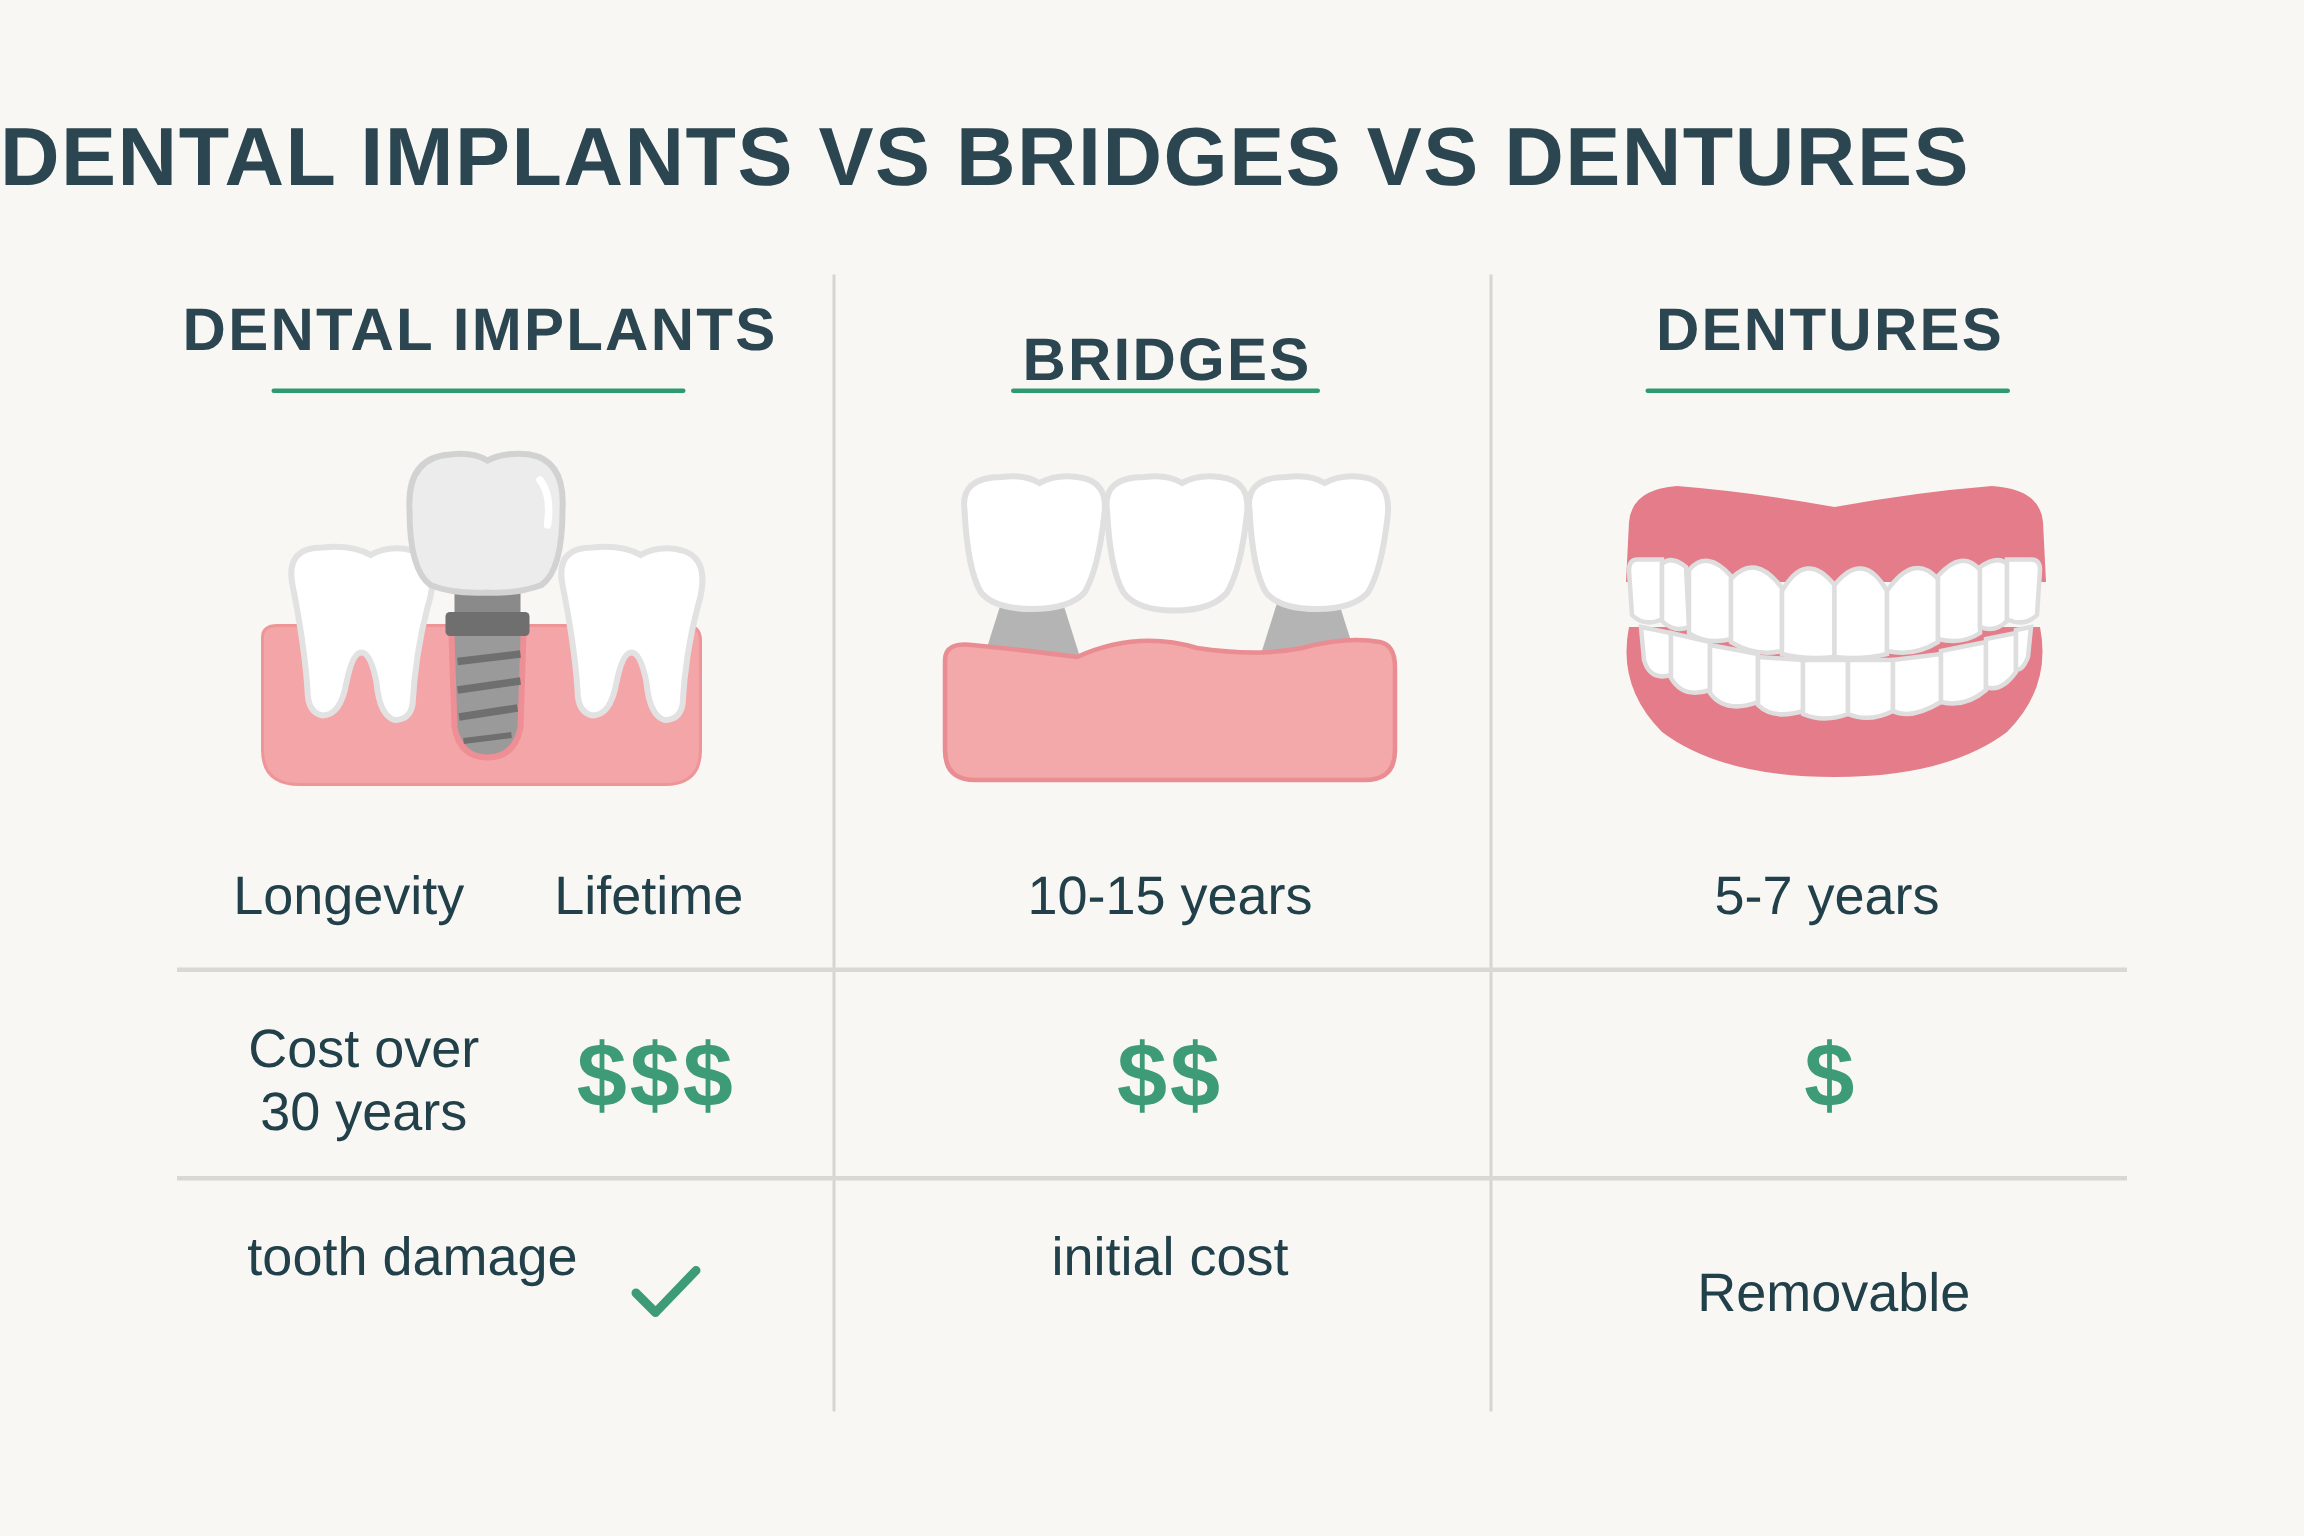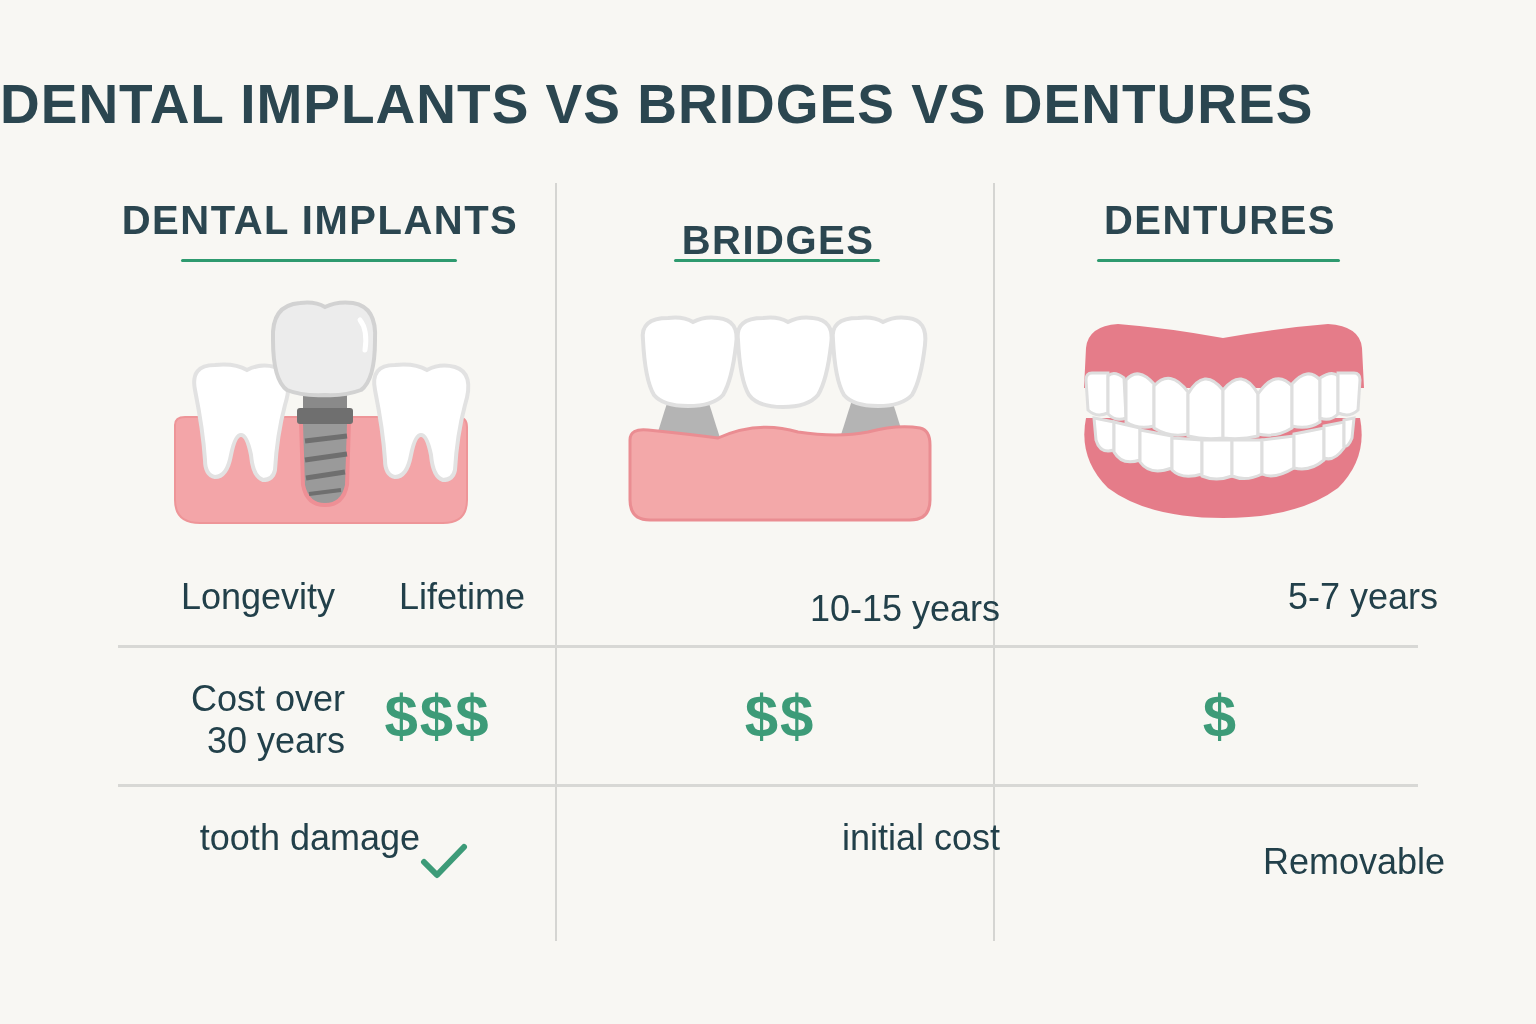--- a/index.html
+++ b/index.html
@@ -45,21 +45,21 @@
     }
     .hline {
       height: 3px;
       background: #d8d8d5;
       left: 118px;
       width: 1300px;
     }
     .cell-text {
       font-size: 36px;
       color: #22404a;
-      text-align: right;
+      text-align: center;
       line-height: 42px;
     }
     .dollar {
       font-size: 60px;
       font-weight: bold;
       color: #3d9b78;
       text-align: center;
       letter-spacing: 2px;
     }
     svg { display: block; }
@@ -153,21 +153,21 @@
       <path d="M184 122 L216 118 L216 150 Q196 162 184 156 Z"></path>
       <path d="M216 116 L246 110 L246 142 Q232 154 216 150 Z"></path>
       <path d="M246 108 L266 104 L266 130 Q256 144 246 140 Z"></path>
       <path d="M266 102 L276 100 L274 120 Q270 130 266 128 Z"></path>
     </g>
   </svg>
 </div>
 
 <div class="abs cell-text" style="left:130px; width:205px; top:576px;">Longevity</div>
 <div class="abs cell-text" style="left:340px; width:185px; top:576px;">Lifetime</div>
-<div class="abs cell-text" style="left:560px; width:440px; top:576px;margin-top:12px;">10-15 years</div>
+<div class="abs cell-text" style="left:560px; width:440px; top:576px;">10-15 years</div>
 <div class="abs cell-text" style="left:998px; width:440px; top:576px;">5-7 years</div>
 
 <div class="abs cell-text" style="left:140px; width:205px; top:678px;">
   <div>Cost over</div>
   <div>30 years</div>
 </div>
 <div class="abs dollar" style="left:370px; width:135px; top:682px;">$$$</div>
 <div class="abs dollar" style="left:560px; width:440px; top:682px;">$$</div>
 <div class="abs dollar" style="left:998px; width:445px; top:682px;">$</div>
 

